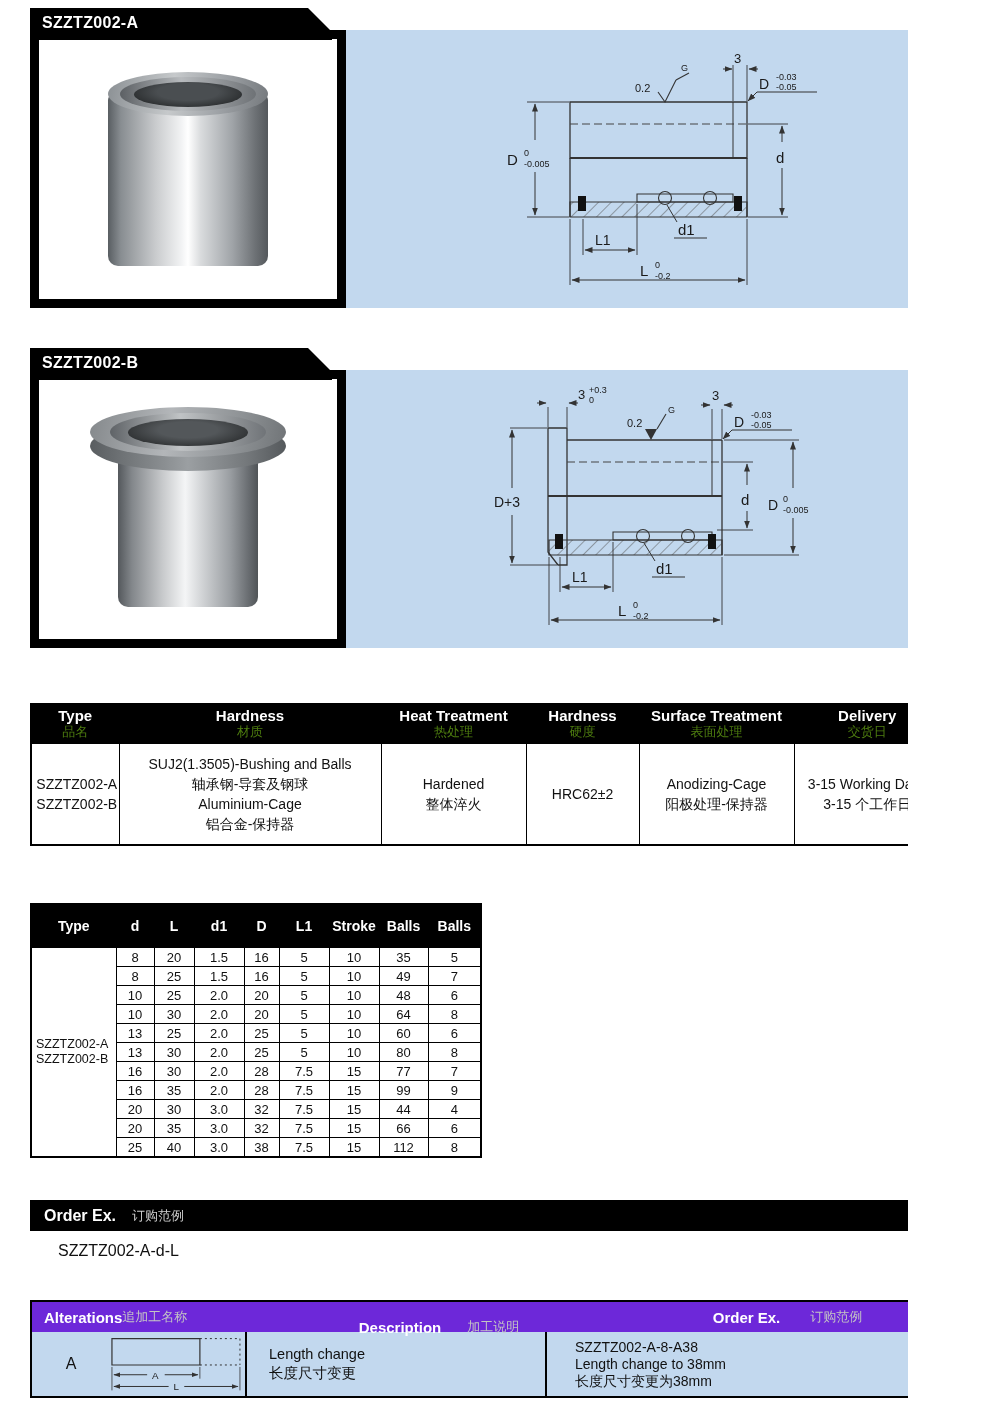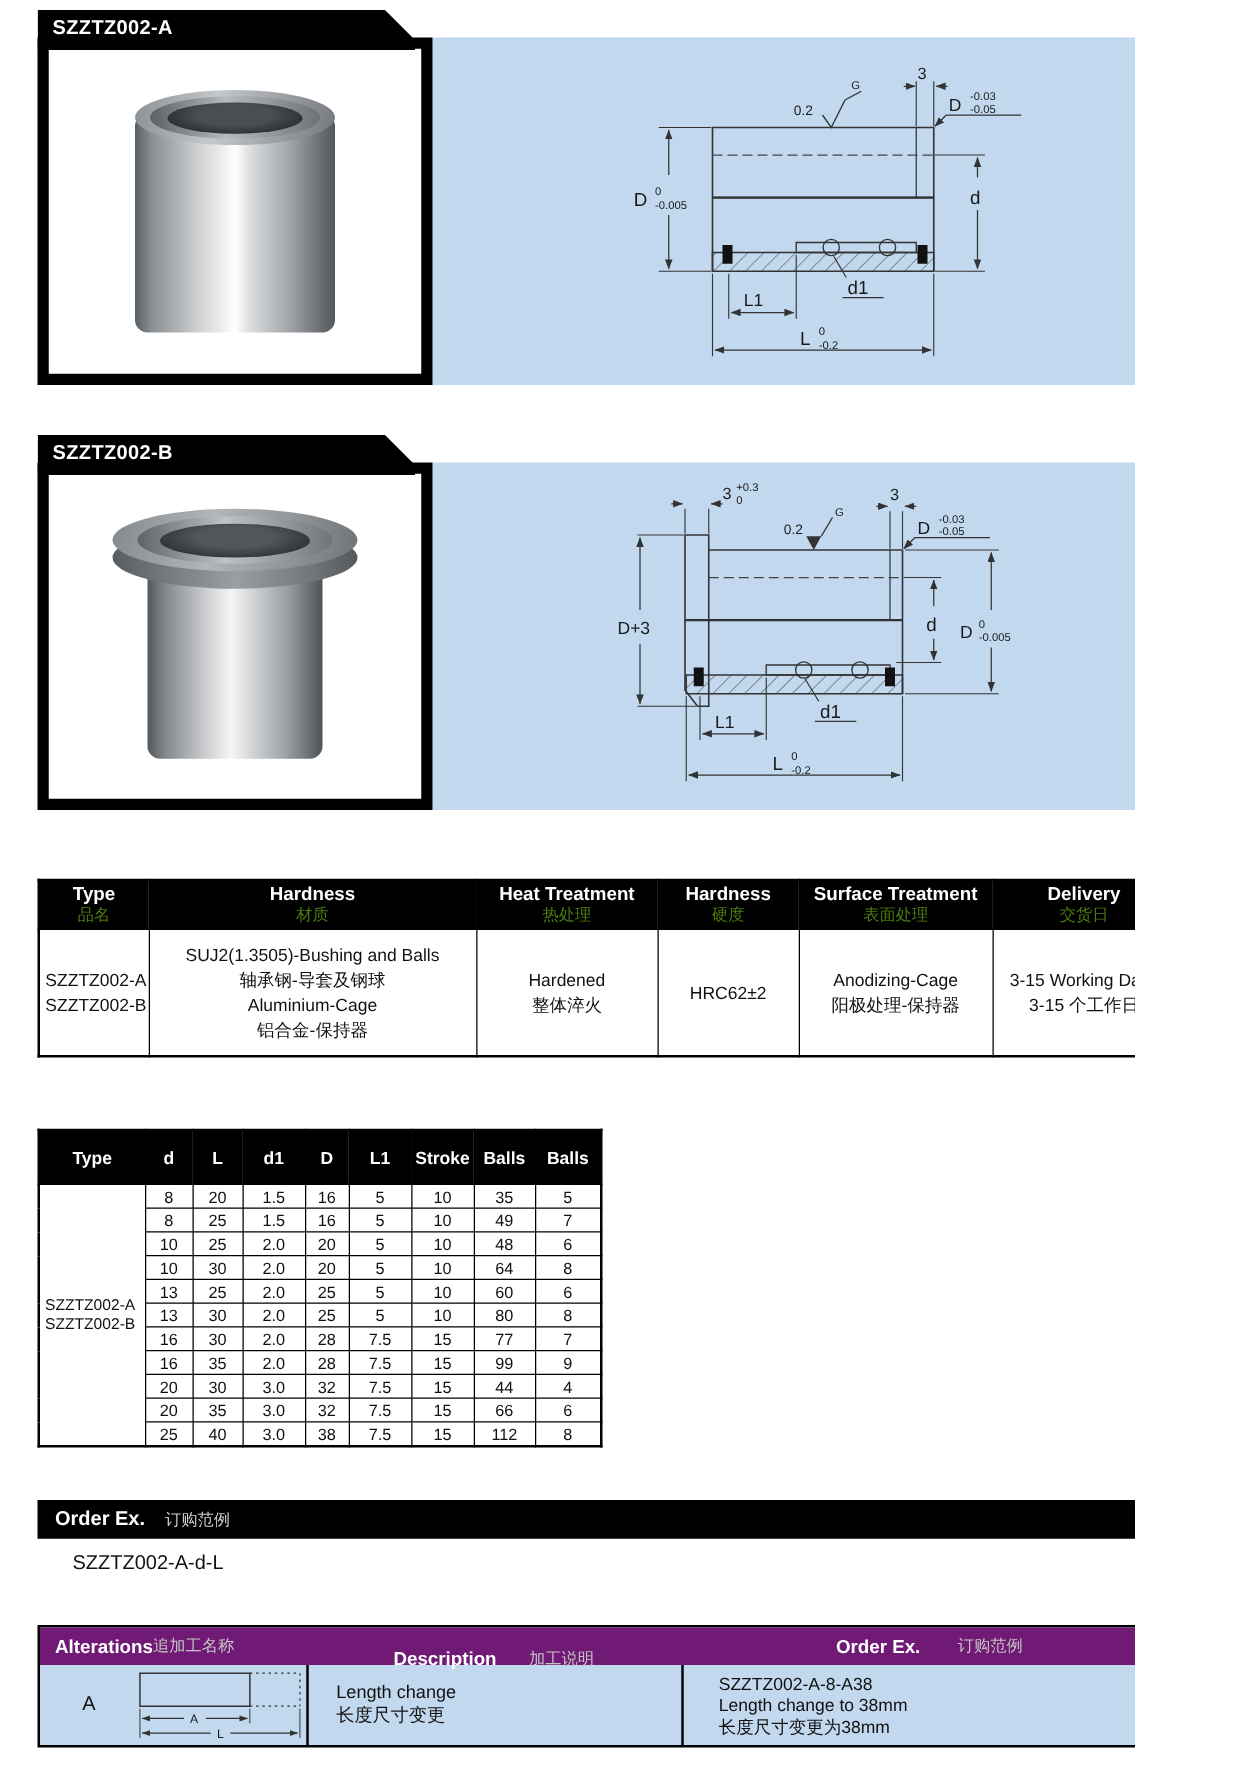--- a/index.html
+++ b/index.html
@@ -55,21 +55,21 @@
   .dims .typecell{font-size:12.5px;text-align:left;padding-left:4px;}
   .dims .typecell div{line-height:15px;}
   
   .orderbar{position:absolute;left:30px;top:1200px;width:910px;height:31px;background:#000;
             display:flex;align-items:center;}
   .orderbar .en{color:#fff;font-weight:bold;font-size:16px;margin-left:14px;}
   .orderbar .zh{color:#cfcfcf;font-size:13px;margin-left:16px;}
   .orderex{position:absolute;left:30px;top:1242px;font-size:16px;color:#111;margin-left:28px;}
   
   .alt{position:absolute;left:30px;top:1300px;width:910px;border:2px solid #000;}
-  .alt .hd{display:flex;background:#701a75;color:#fff;height:30px;align-items:center;}
+  .alt .hd{display:flex;background:#6d28d9;color:#fff;height:30px;align-items:center;gap:44px;}
   .alt .hd .c1{width:213px;display:flex;align-items:center;}
   .alt .hd .c2{width:300px;display:flex;align-items:center;justify-content:center;gap:26px;margin-top:20px;}
   .alt .hd .c3{flex:1;display:flex;align-items:center;justify-content:center;gap:30px;}
   .alt .hd .en{font-weight:bold;font-size:15px;margin-left:12px;}
   .alt .hd .zh{font-size:13px;color:#c4c4c4;}
   .alt .hd .c2 .en,.alt .hd .c3 .en{margin-left:0;}
   .alt .hd .c2 .zh,.alt .hd .c3 .zh{margin-left:0;}
   .alt .bd{display:flex;background:#c2d8ee;height:64px;}
   .alt .bd .c1{width:213px;border-right:2px solid #000;display:flex;align-items:center;}
   .alt .bd .c2{width:300px;border-right:2px solid #000;display:flex;flex-direction:column;justify-content:center;padding-left:22px;box-sizing:border-box;}

